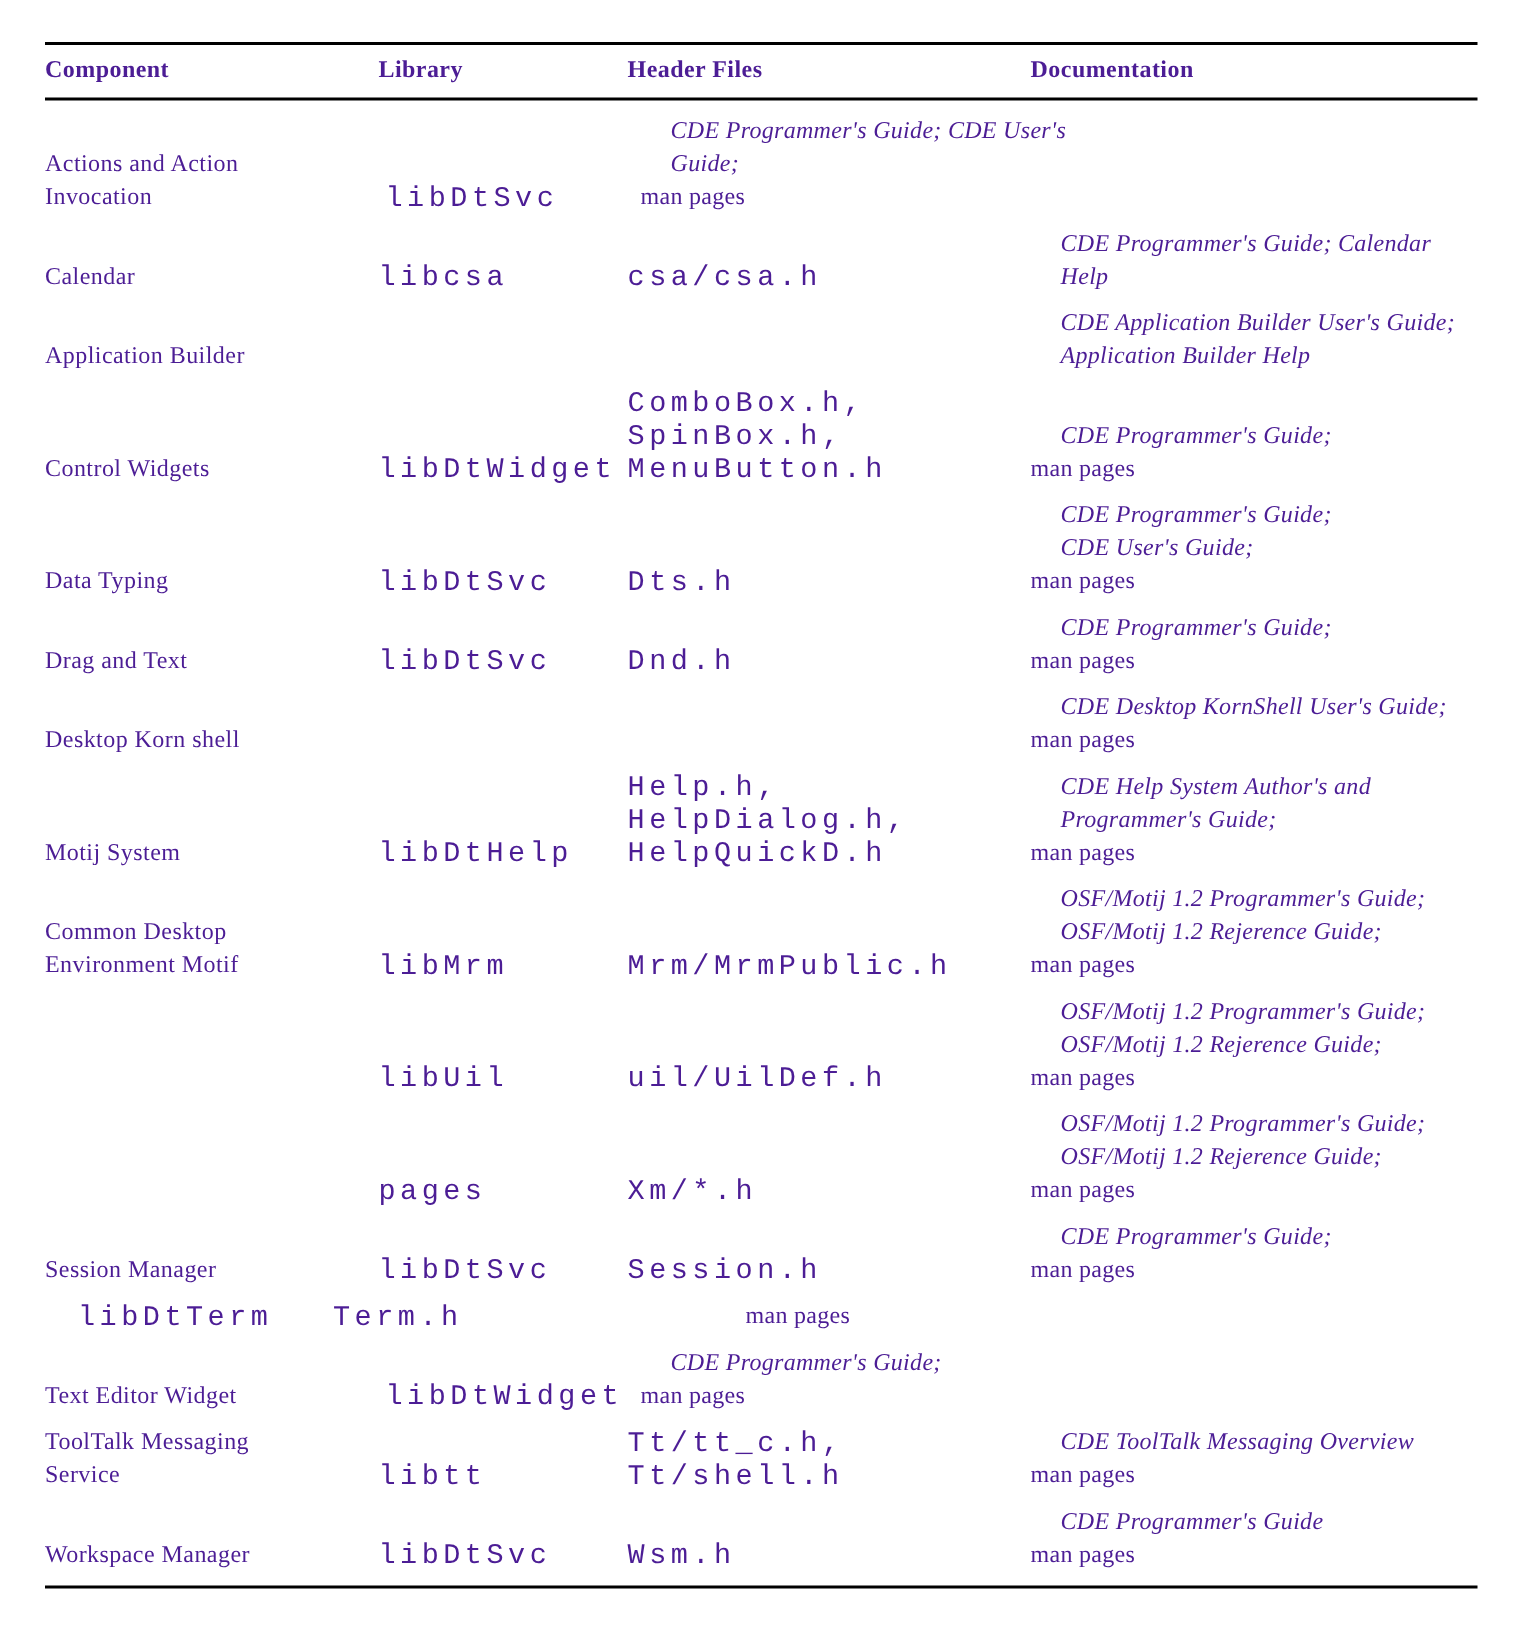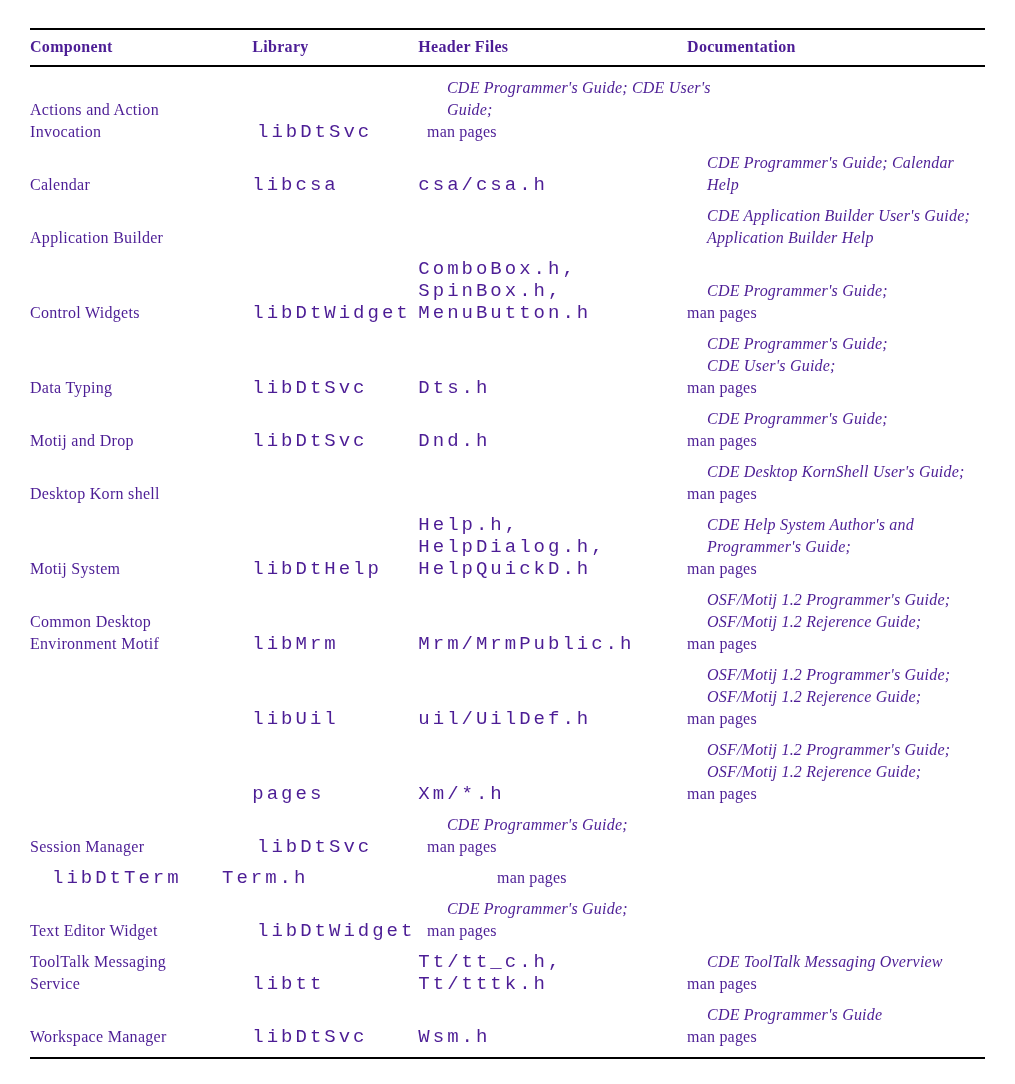--- a/index.html
+++ b/index.html
@@ -119,21 +119,21 @@
         <div class="cell col-doc"><div class="doc-seg italic">CDE Programmer's Guide;</div><div class="doc-seg normal">man pages</div></div>
       </div>
       <div class="trow">
         <div class="cell col-component serif-text">Data Typing</div>
         <div class="cell col-library mono-text">libDtSvc</div>
         <div class="cell col-headers mono-text">Dts.h</div>
         <div class="cell col-doc"><div class="doc-seg italic">CDE Programmer's Guide;
 CDE User's Guide;</div><div class="doc-seg normal">man pages</div></div>
       </div>
       <div class="trow">
-        <div class="cell col-component serif-text">Motij and Drop</div>
+        <div class="cell col-component serif-text">Drag and Text</div>
         <div class="cell col-library mono-text">libDtSvc</div>
         <div class="cell col-headers mono-text">Dnd.h</div>
         <div class="cell col-doc"><div class="doc-seg italic">CDE Programmer's Guide;</div><div class="doc-seg normal">man pages</div></div>
       </div>
       <div class="trow">
         <div class="cell col-component serif-text">Desktop Korn shell</div>
         <div class="cell col-library mono-text"></div>
         <div class="cell col-headers mono-text"></div>
         <div class="cell col-doc"><div class="doc-seg italic">CDE Desktop KornShell User's Guide;</div><div class="doc-seg normal">man pages</div></div>
       </div>
@@ -163,37 +163,38 @@
       <div class="trow">
         <div class="cell col-component serif-text"></div>
         <div class="cell col-library mono-text">pages</div>
         <div class="cell col-headers mono-text">Xm/*.h</div>
         <div class="cell col-doc"><div class="doc-seg italic">OSF/Motij 1.2 Programmer's Guide;
 OSF/Motij 1.2 Rejerence Guide;</div><div class="doc-seg normal">man pages</div></div>
       </div>
       <div class="trow">
         <div class="cell col-component serif-text">Session Manager</div>
         <div class="cell col-library mono-text">libDtSvc</div>
+        <div class="cell col-headers mono-text">Session.h</div>
         <div class="cell col-doc"><div class="doc-seg italic">CDE Programmer's Guide;</div><div class="doc-seg normal">man pages</div></div>
       </div>
       <div class="trow">
         <div class="cell col-library mono-text">libDtTerm</div>
         <div class="cell col-headers mono-text">Term.h</div>
         <div class="cell col-doc"><div class="doc-seg normal">man pages</div></div>
       </div>
       <div class="trow">
         <div class="cell col-component serif-text">Text Editor Widget</div>
         <div class="cell col-library mono-text">libDtWidget</div>
         <div class="cell col-doc"><div class="doc-seg italic">CDE Programmer's Guide;</div><div class="doc-seg normal">man pages</div></div>
       </div>
       <div class="trow">
         <div class="cell col-component serif-text">ToolTalk Messaging
 Service</div>
         <div class="cell col-library mono-text">libtt</div>
-        <div class="cell col-headers mono-text">Tt/tt_c.h, Tt/tttk.h</div>
+        <div class="cell col-headers mono-text">Tt/tt_c.h, Tt/shell.h</div>
         <div class="cell col-doc"><div class="doc-seg italic">CDE ToolTalk Messaging Overview</div><div class="doc-seg normal">man pages</div></div>
       </div>
       <div class="trow">
         <div class="cell col-component serif-text">Workspace Manager</div>
         <div class="cell col-library mono-text">libDtSvc</div>
         <div class="cell col-headers mono-text">Wsm.h</div>
         <div class="cell col-doc"><div class="doc-seg italic">CDE Programmer's Guide</div><div class="doc-seg normal">man pages</div></div>
       </div>
     </div>
 

